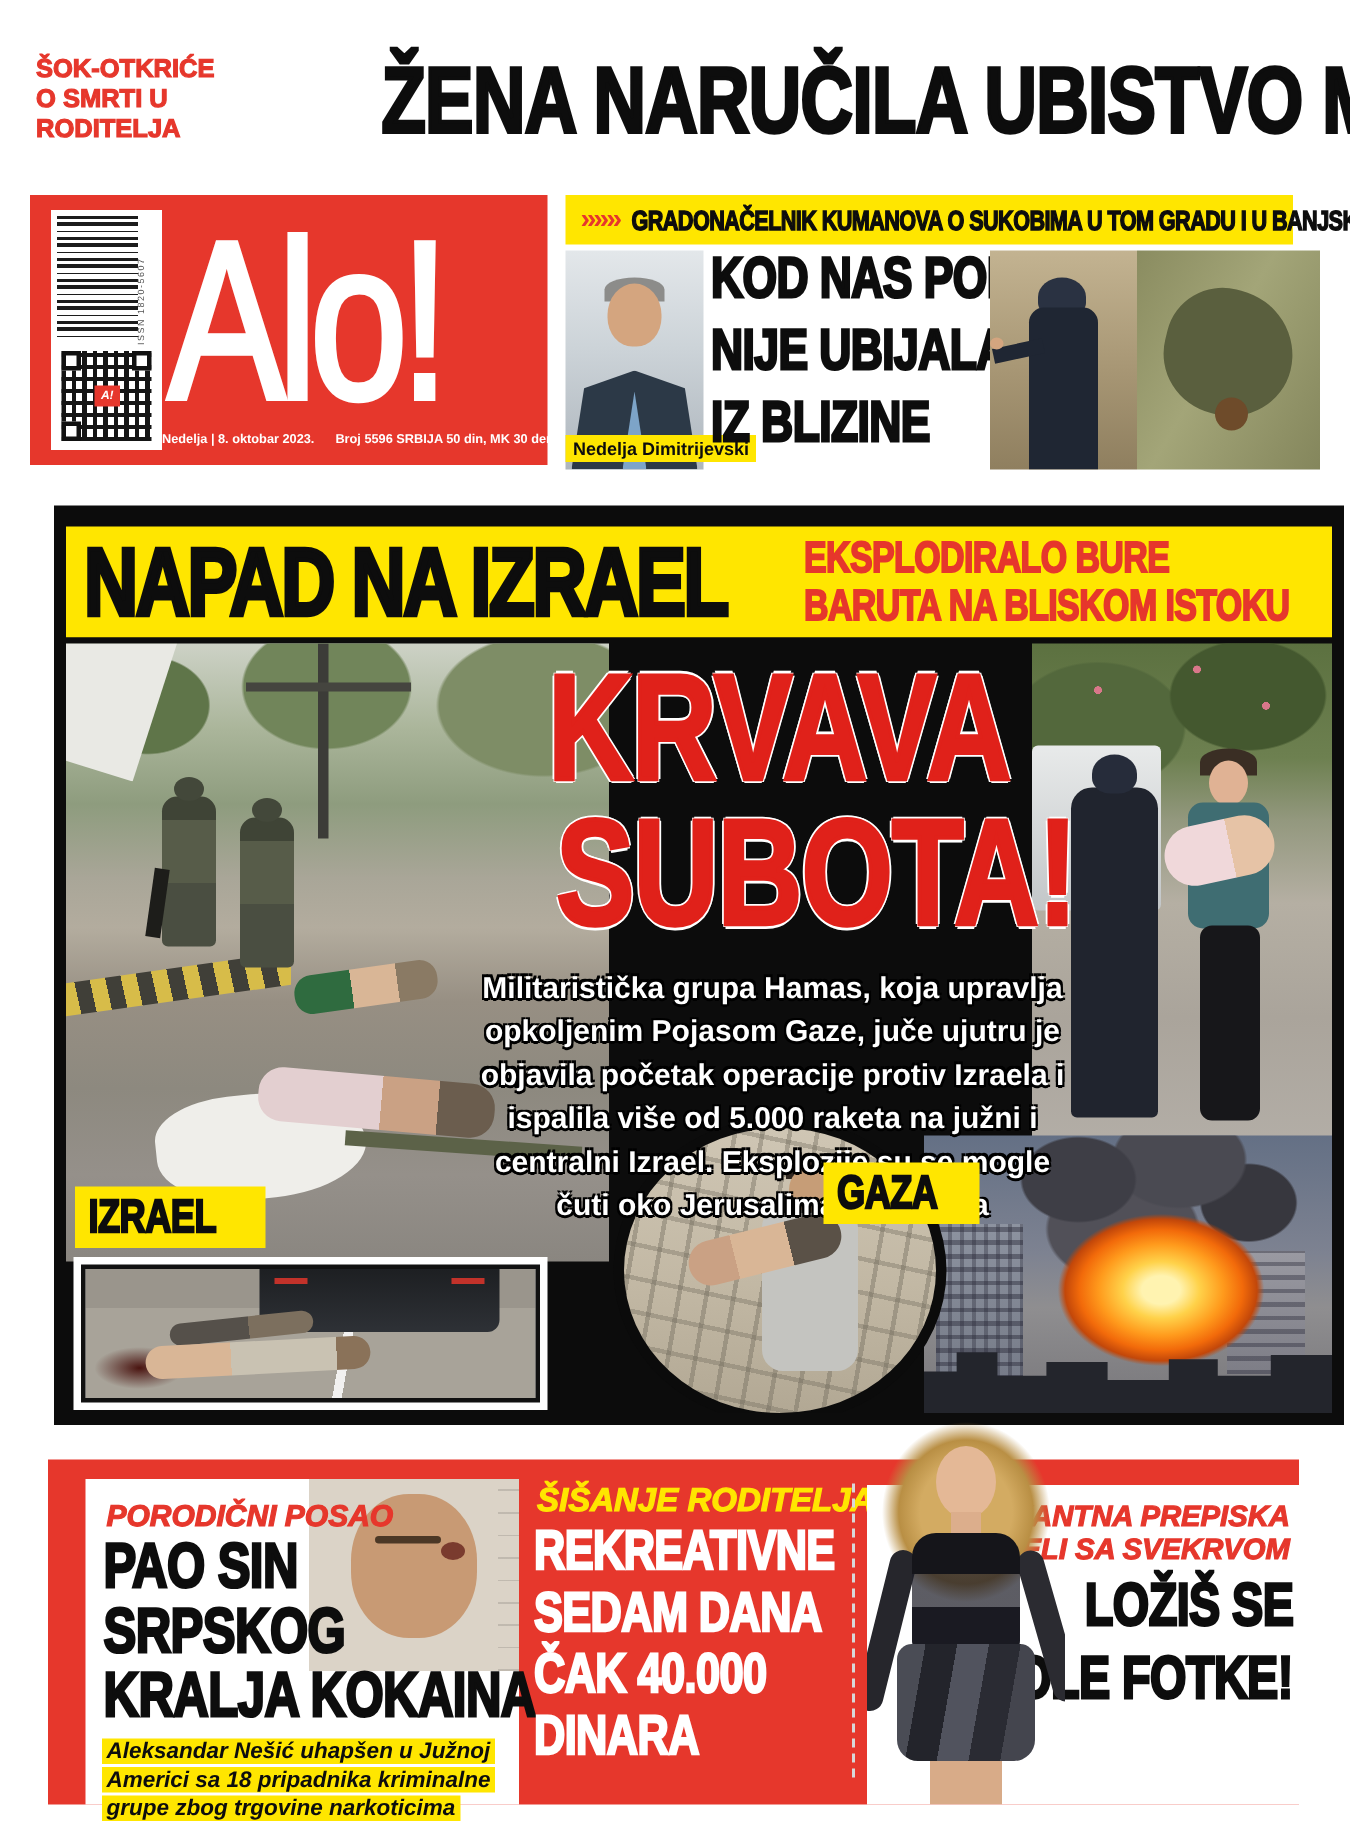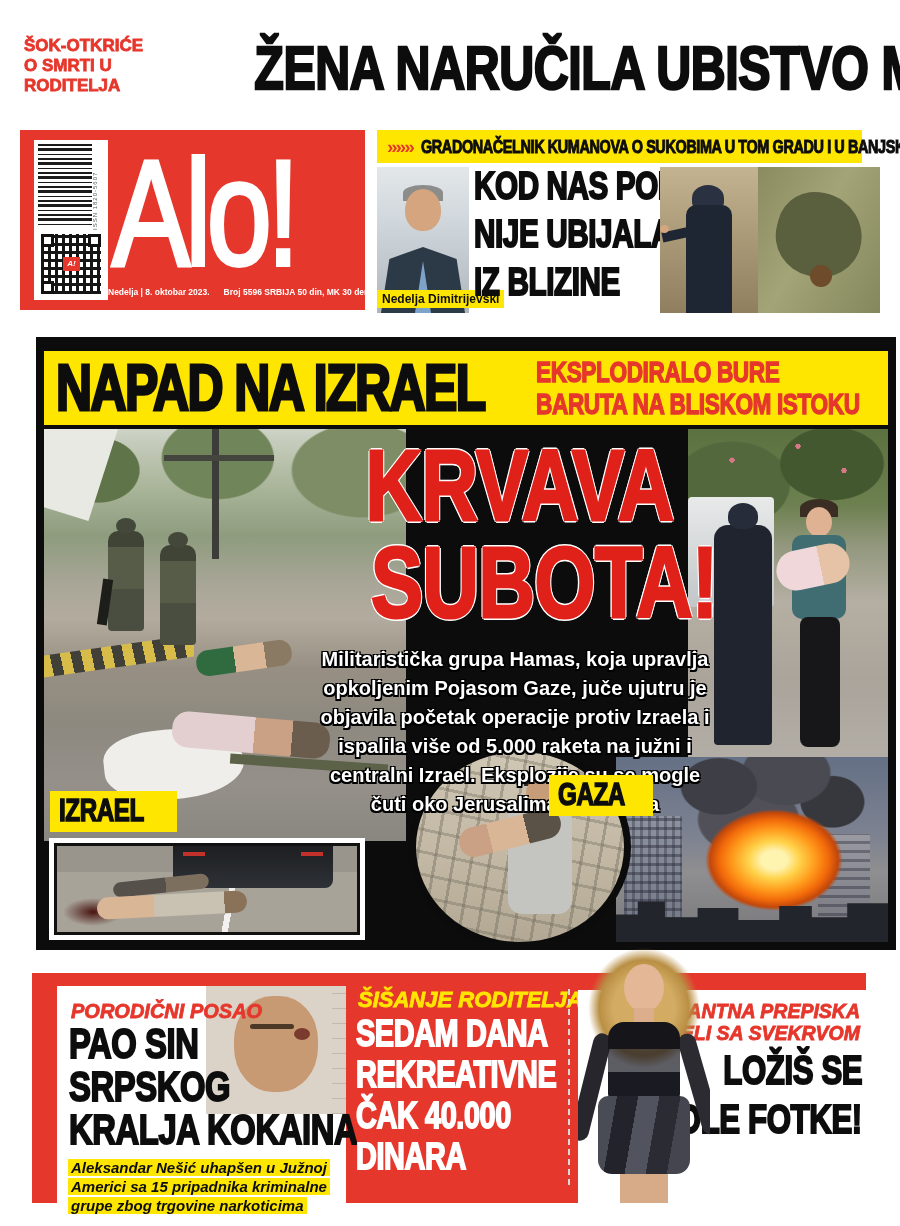--- a/index.html
+++ b/index.html
@@ -359,28 +359,28 @@
         <div class="mug-brow"></div>
         <div class="mug-bruise"></div>
       </div>
       <div class="kok-kicker">PORODIČNI POSAO</div>
       <div class="kok-headline">
         <div><span class="cond hv">PAO SIN</span></div>
         <div><span class="cond hv">SRPSKOG</span></div>
         <div><span class="cond hv">KRALJA KOKAINA</span></div>
       </div>
       <div class="kok-deck">
-        <span>Aleksandar Nešić uhapšen u Južnoj Americi sa 15 pripadnika kriminalne grupe zbog trgovine narkoticima</span>
+        <span>Aleksandar Nešić uhapšen u Južnoj Americi sa 18 pripadnika kriminalne grupe zbog trgovine narkoticima</span>
       </div>
     </div>
 
     <div class="sis-kicker">ŠIŠANJE RODITELJA</div>
     <div class="sis-headline">
+      <div><span class="cond hv">REKREATIVNE</span></div>
       <div><span class="cond hv">SEDAM DANA</span></div>
-      <div><span class="cond hv">REKREATIVNE</span></div>
       <div><span class="cond hv">ČAK 40.000</span></div>
       <div><span class="cond hv">DINARA</span></div>
     </div>
 
     <div class="dash-sep"></div>
 
     <div class="card-right">
       <div class="an-kicker">
         <div>ŠOKANTNA PREPISKA</div>
         <div>ANELI SA SVEKRVOM</div>

